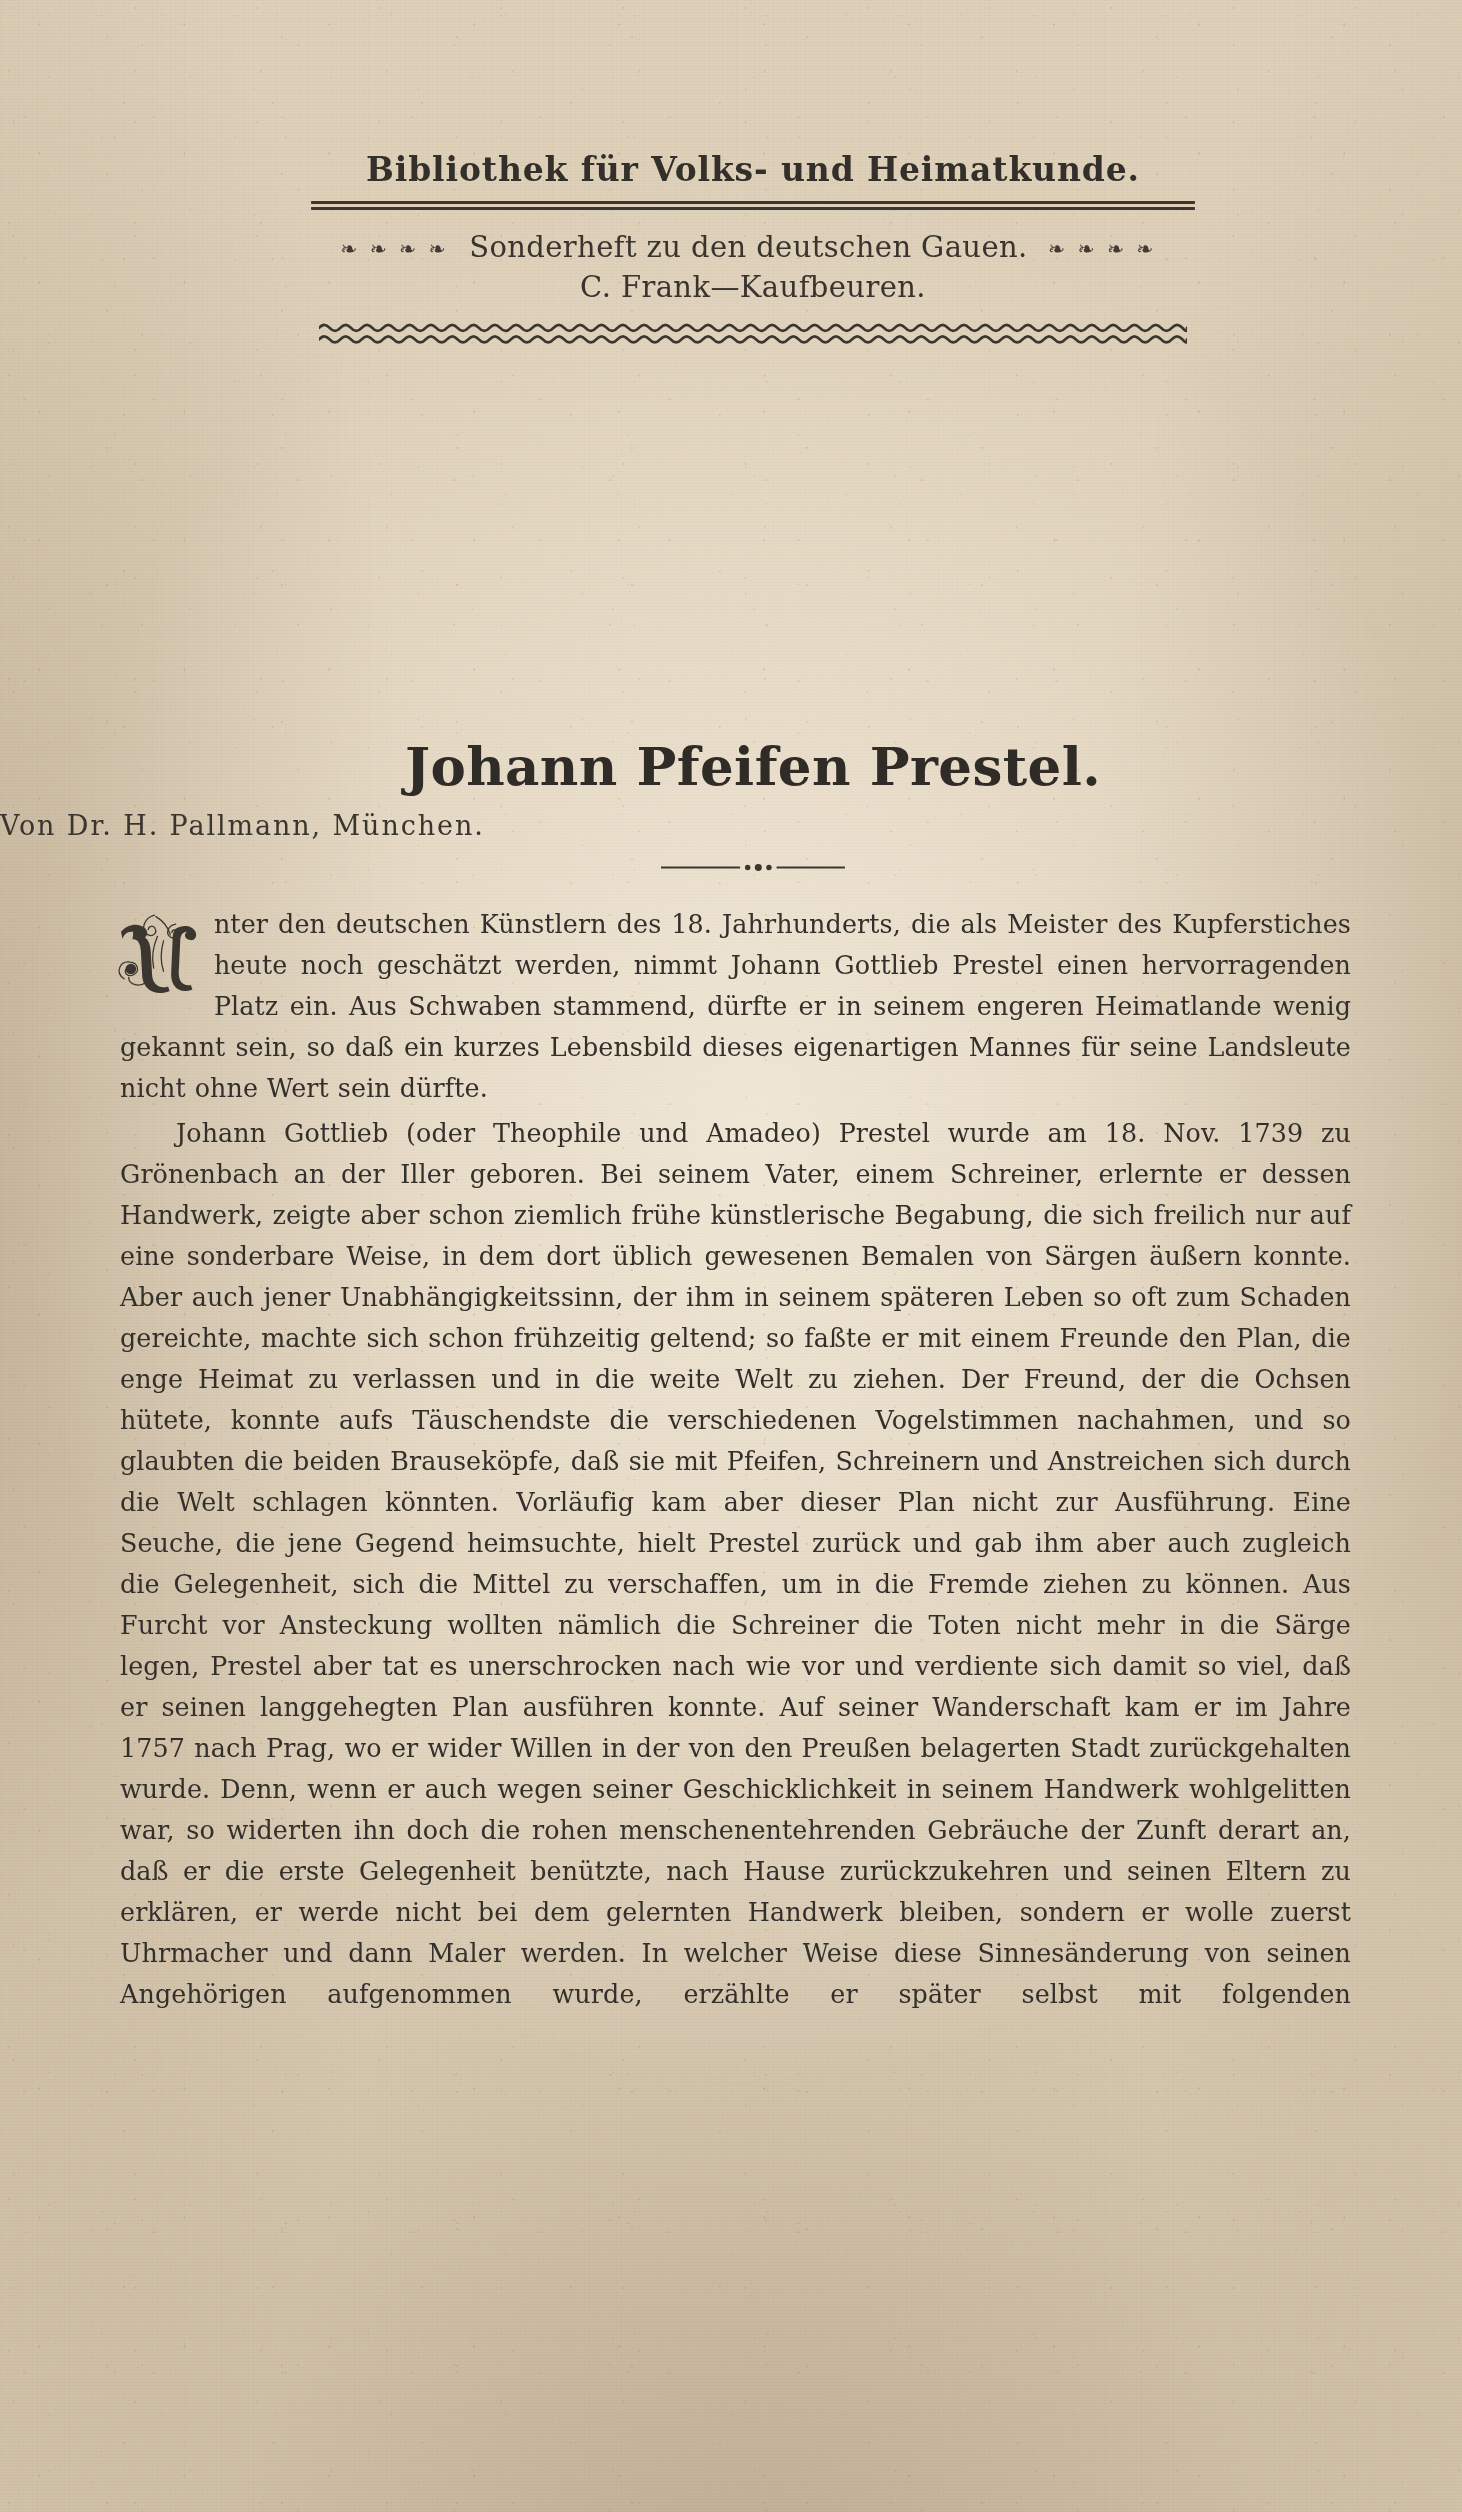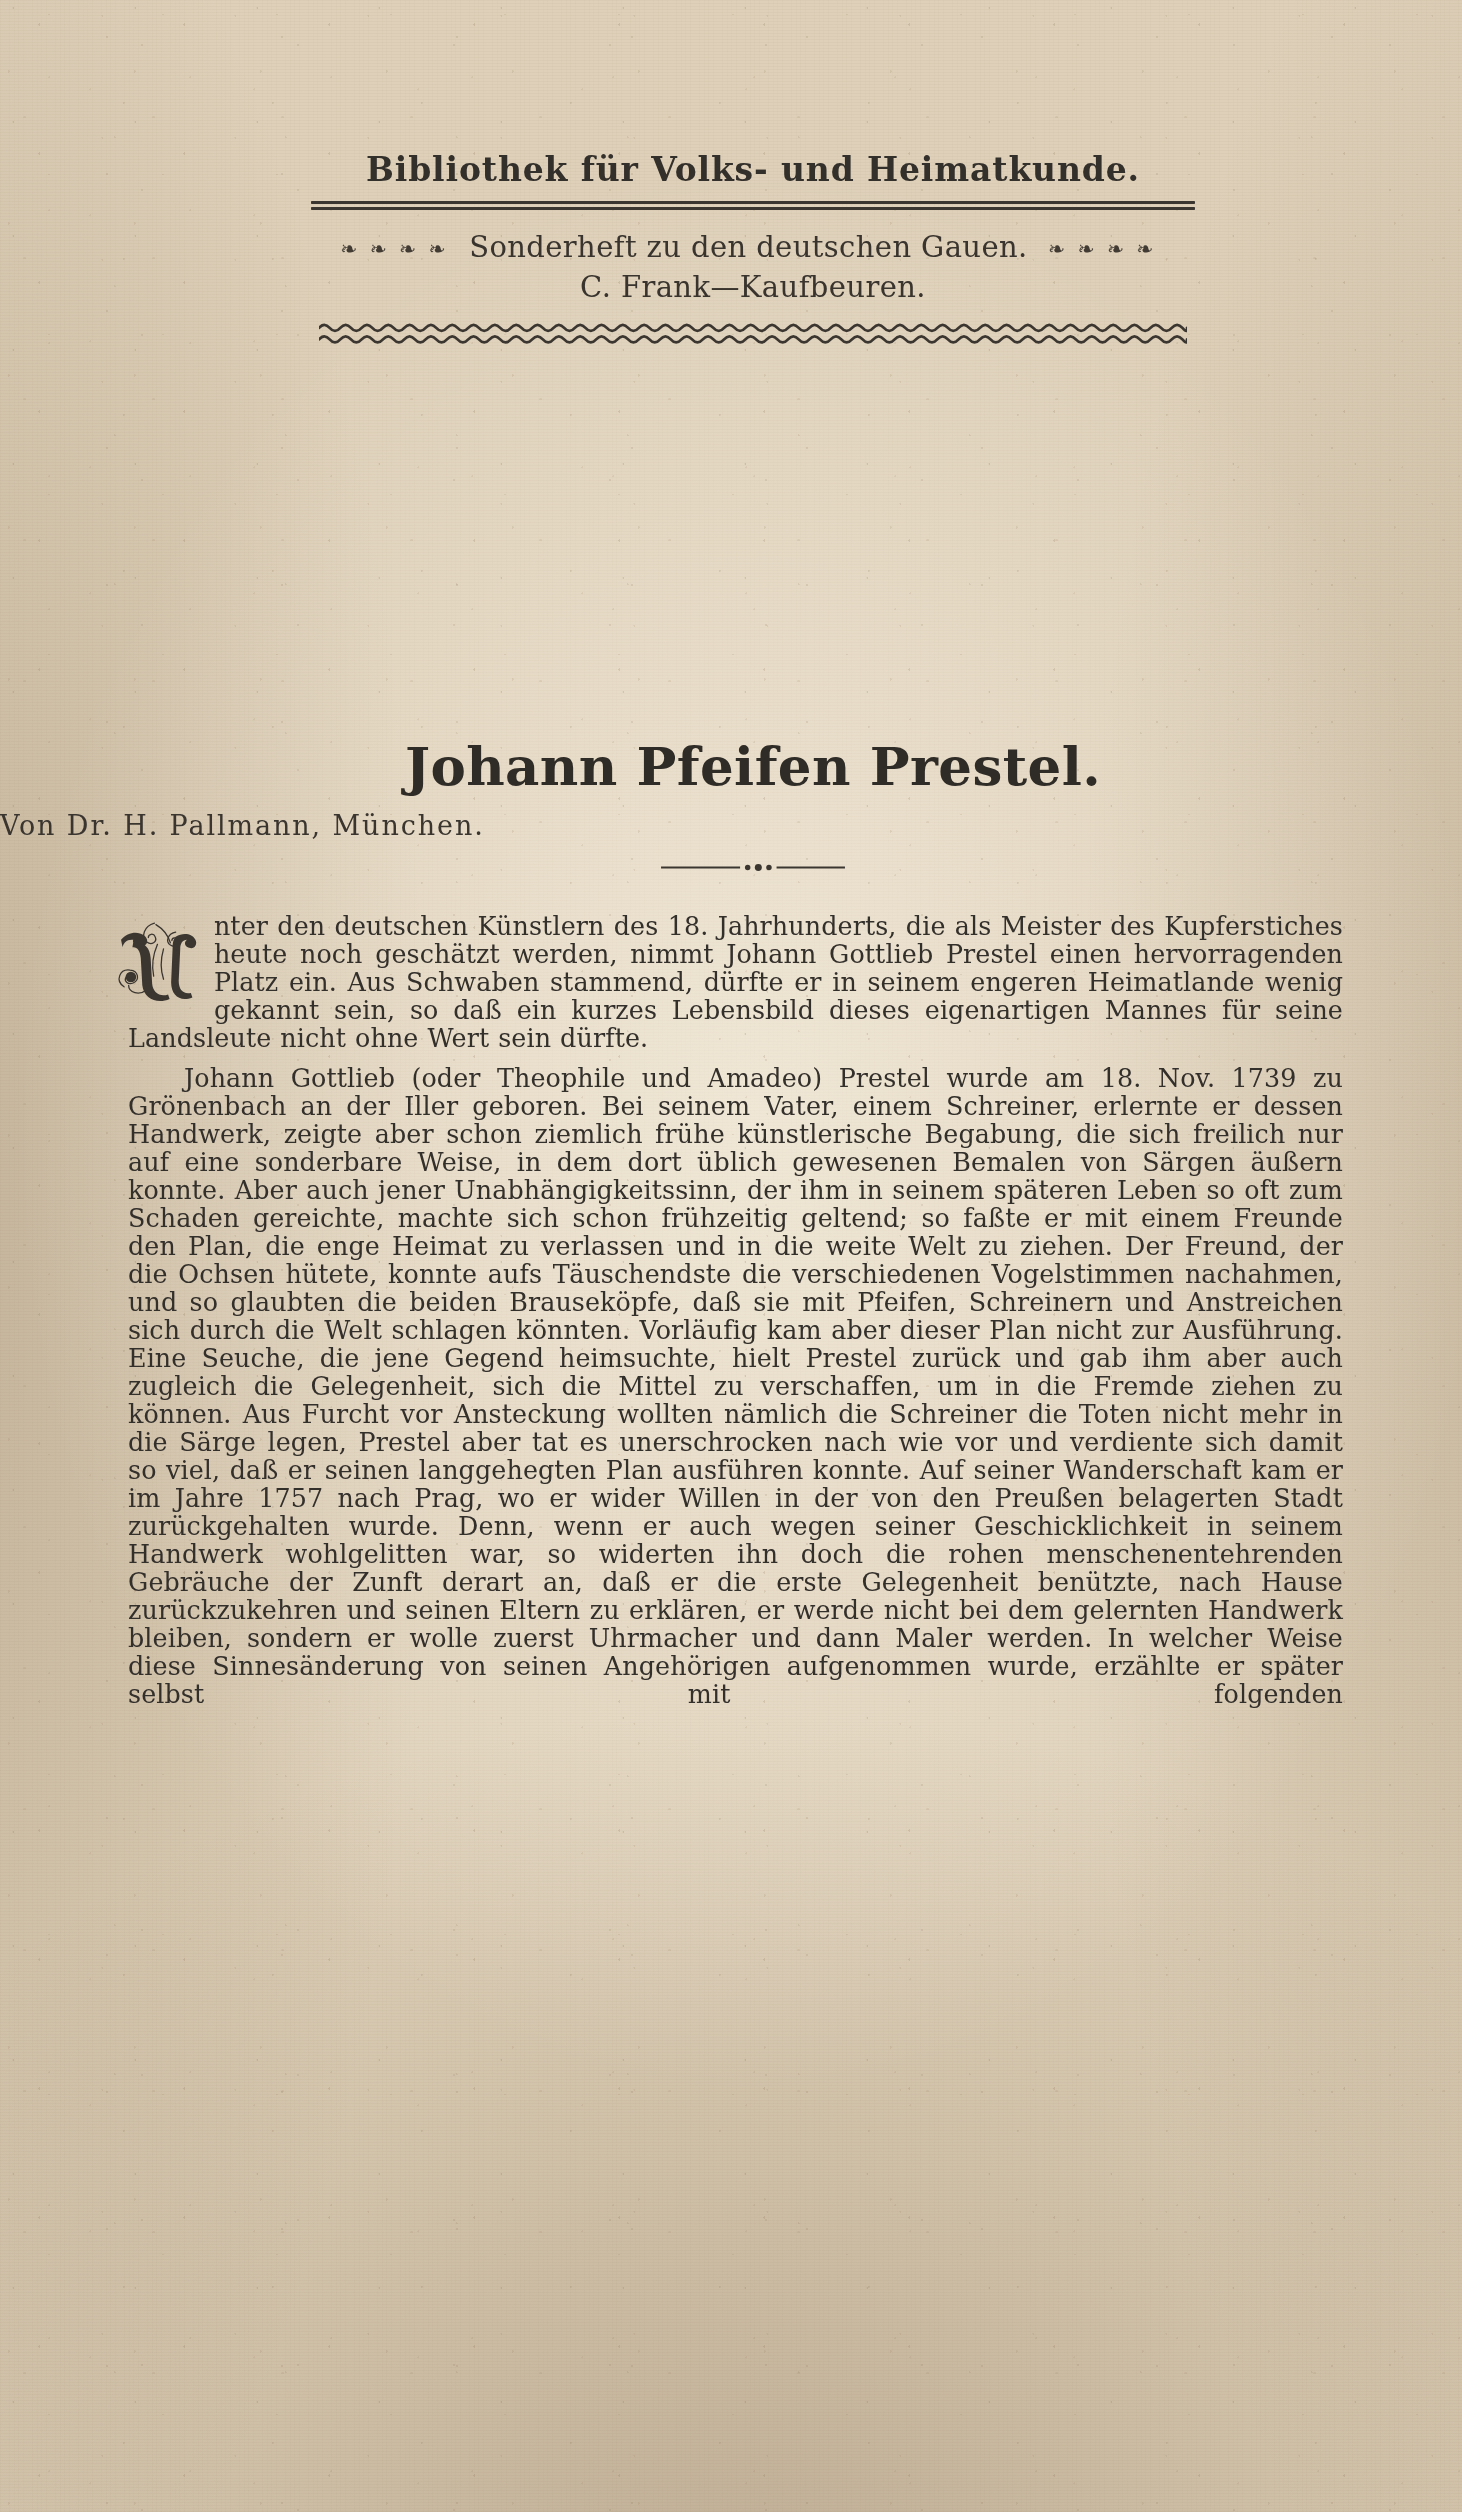--- a/index.html
+++ b/index.html
@@ -144,24 +144,24 @@
   }
 
   
   .body-col {
     position: absolute;
     left: 116px;
     top: 900px;
     width: 1239px;
   }
   .body-col p {
-    margin: 12px;
+    margin: 4px;
     font-family: "DejaVu Serif", serif;
     font-size: 25.4px;
-    line-height: 28px;
+    line-height: 41px;
     color: #332f2b;
     text-align: justify;
     text-align-last: left;
     letter-spacing: 0.1px;
     word-spacing: 0.8px;
     hyphens: none;
   }
   .body-col p.indent { text-indent: 56px; }
   .body-col p.last   { text-align-last: justify; }
 

